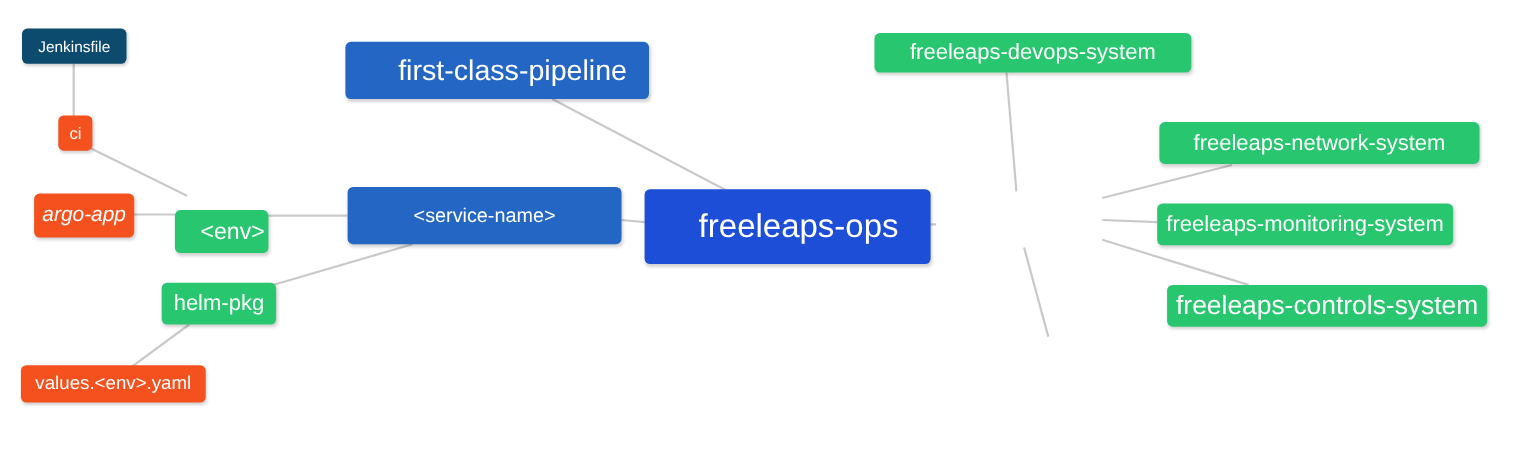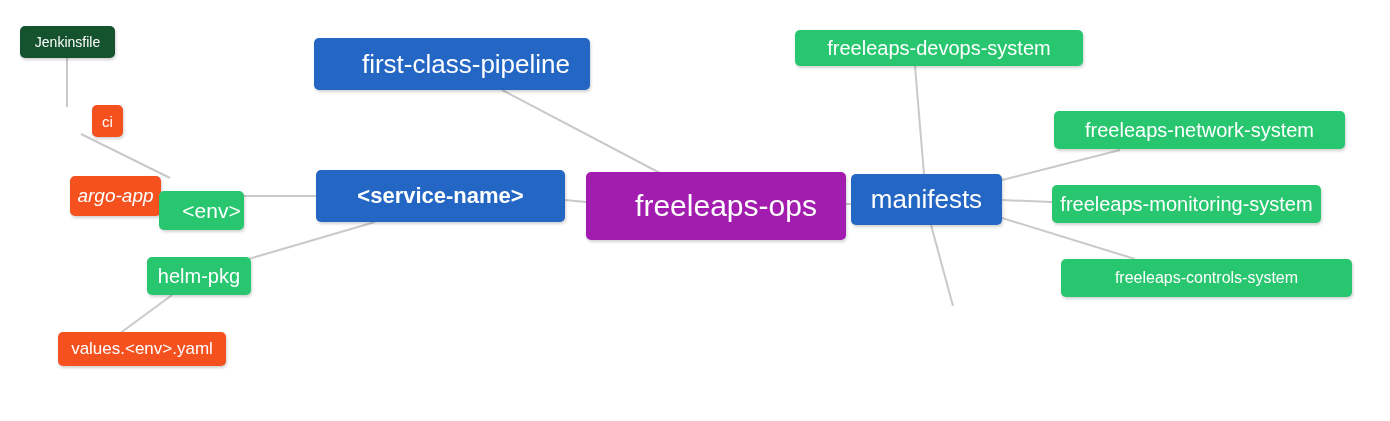--- a/index.html
+++ b/index.html
@@ -33,39 +33,39 @@
     align-items: center;
     justify-content: center;
     color: #ffffff;
     border-radius: 5px;
     box-shadow: 1px 2px 3px rgba(0,0,0,0.18);
     white-space: nowrap;
     box-sizing: border-box;
     cursor: default;
     user-select: none;
   }
-  .bg-orange { background: #14532d; }
-  .bg-red    { background: #f4511e; margin-left: 39px; }
+  .bg-orange { background: #0c4a6e; }
+  .bg-red    { background: #f4511e; }
   .bg-green  { background: #28c76f; }
   .bg-blue   { background: #2366c4; }
-  .bg-dark   { background: #a21caf; padding-left: 20px; }
+  .bg-dark   { background: #1d4ed8; padding-left: 20px; }
 
   
   .n-jenkinsfile   { left: 20px;   top: 26px;  width: 95px;  height: 32px; font-size: 14px; }
   .n-ci            { left: 53px;   top: 105px; width: 31px;  height: 32px; font-size: 15px; }
   .n-argo-app      { left: 31px;   top: 176px; width: 91px;  height: 40px; font-size: 19px; font-style: italic; }
   .n-env           { left: 159px;  top: 191px; width: 85px;  height: 39px; font-size: 21px; padding-left: 20px; }
   .n-fcp           { left: 314px;  top: 38px;  width: 276px; height: 52px; font-size: 26px; padding-left: 28px; }
-  .n-service-name  { left: 316px;  top: 170px; width: 249px; height: 52px; font-size: 22px; font-weight: bold; }
+  .n-service-name  { left: 316px;  top: 170px; width: 249px; height: 52px; font-size: 18px; }
   .n-freeleaps-ops { left: 586px;  top: 172px; width: 260px; height: 68px; font-size: 30px; }
   .n-manifests     { left: 851px;  top: 174px; width: 151px; height: 51px; font-size: 26px; }
   .n-devops        { left: 795px;  top: 30px;  width: 288px; height: 36px; font-size: 20px; }
   .n-network       { left: 1054px; top: 111px; width: 291px; height: 38px; font-size: 20px; }
   .n-monitoring    { left: 1052px; top: 185px; width: 269px; height: 38px; font-size: 20px; }
-  .n-controls      { left: 1061px; top: 259px; width: 291px; height: 38px; font-size: 16px; }
+  .n-controls      { left: 1061px; top: 259px; width: 291px; height: 38px; font-size: 24px; }
   .n-storage       { left: 815px;  top: 306px; width: 290px; height: 37px; font-size: 20px; }
   .n-helm-pkg      { left: 147px;  top: 257px; width: 104px; height: 38px; font-size: 20px; }
   .n-values        { left: 19px;    top: 332px; width: 168px; height: 34px; font-size: 17px; }
 </style>
 </head>
 <body>
 
 <div class="canvas">
 
   <svg class="edges" viewBox="0 0 1390 421" xmlns="http://www.w3.org/2000/svg">
@@ -85,21 +85,20 @@
     <line x1="931" y1="225" x2="953" y2="306"></line>
   </svg>
 
   <div class="node bg-orange n-jenkinsfile">Jenkinsfile</div>
   <div class="node bg-red n-ci">ci</div>
   <div class="node bg-red n-argo-app">argo-app</div>
   <div class="node bg-green n-env">&lt;env&gt;</div>
   <div class="node bg-blue n-fcp">first-class-pipeline</div>
   <div class="node bg-blue n-service-name">&lt;service-name&gt;</div>
   <div class="node bg-dark n-freeleaps-ops">freeleaps-ops</div>
-  <div class="node bg-blue n-manifests">manifests</div>
   <div class="node bg-green n-devops">freeleaps-devops-system</div>
   <div class="node bg-green n-network">freeleaps-network-system</div>
   <div class="node bg-green n-monitoring">freeleaps-monitoring-system</div>
   <div class="node bg-green n-controls">freeleaps-controls-system</div>
   <div class="node bg-green n-helm-pkg">helm-pkg</div>
   <div class="node bg-red n-values">values.&lt;env&gt;.yaml</div>
 
 </div>
 
 </body></html>

